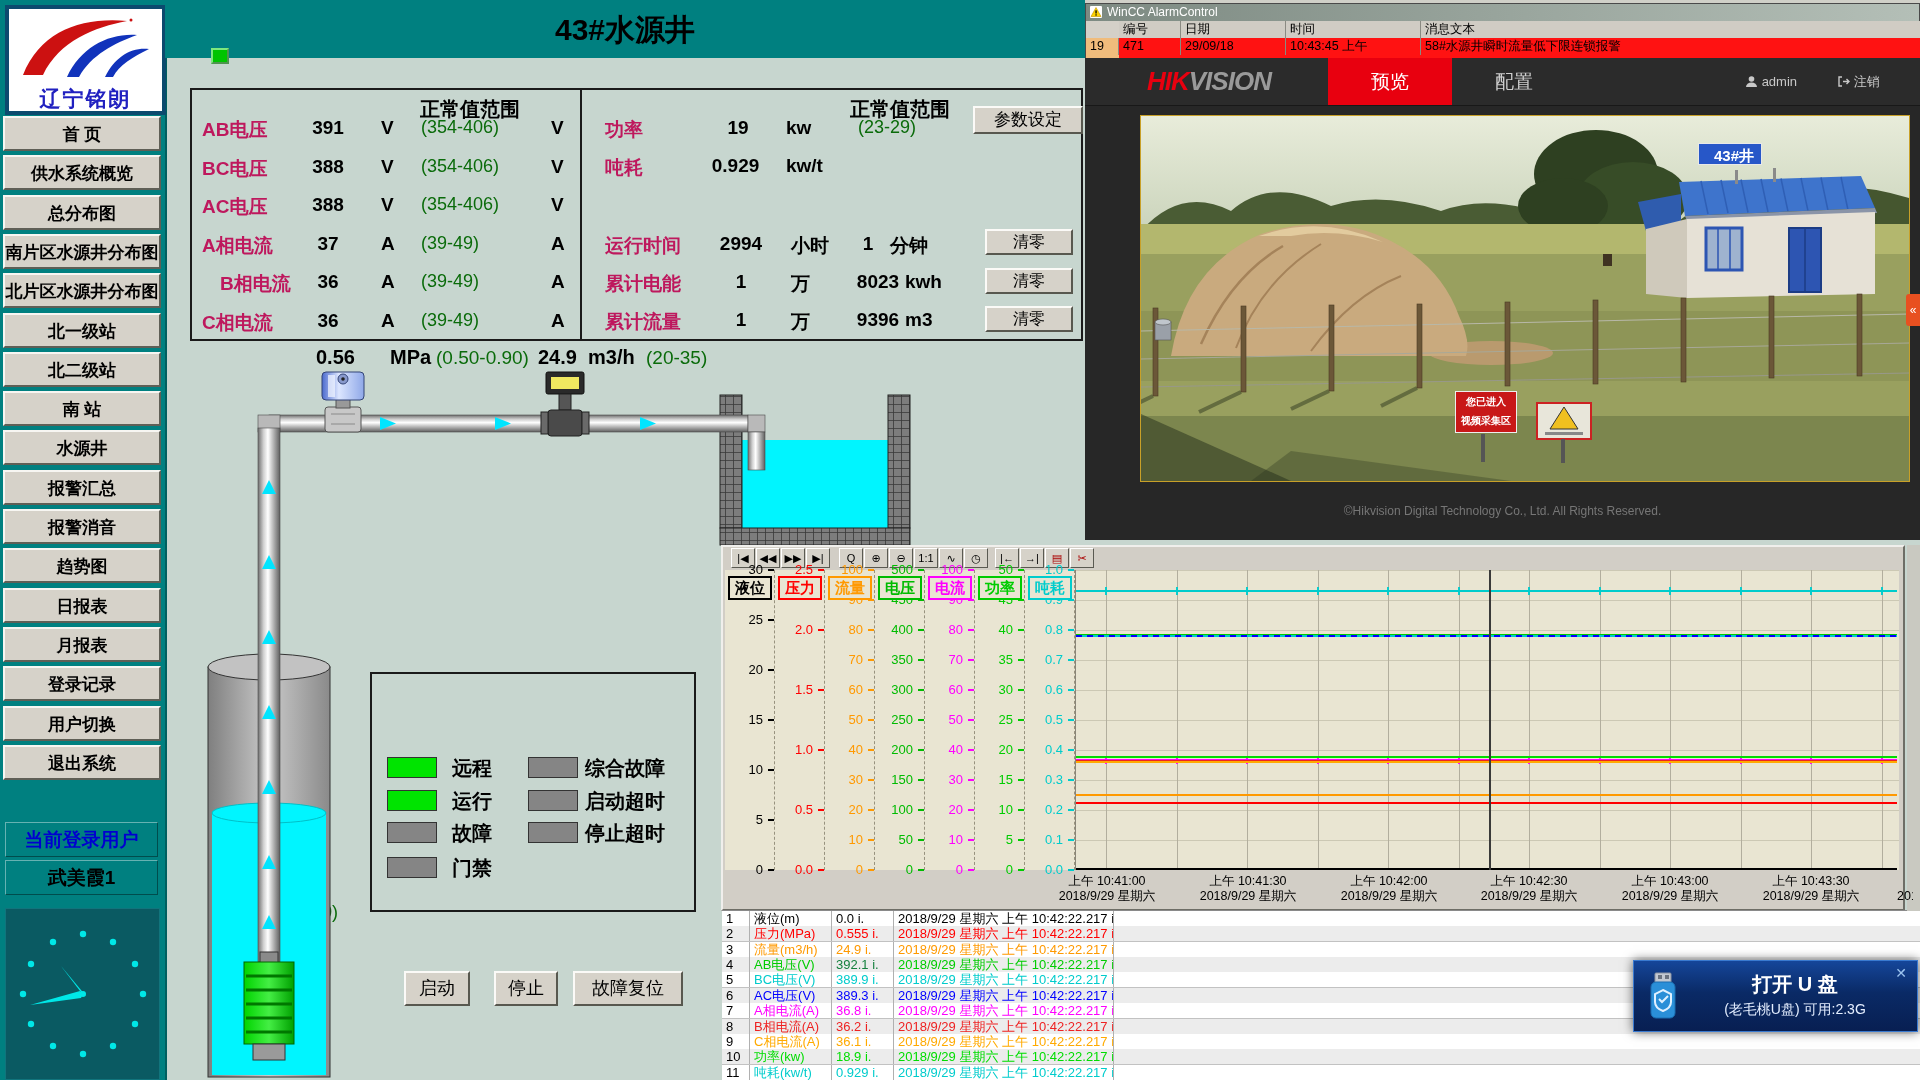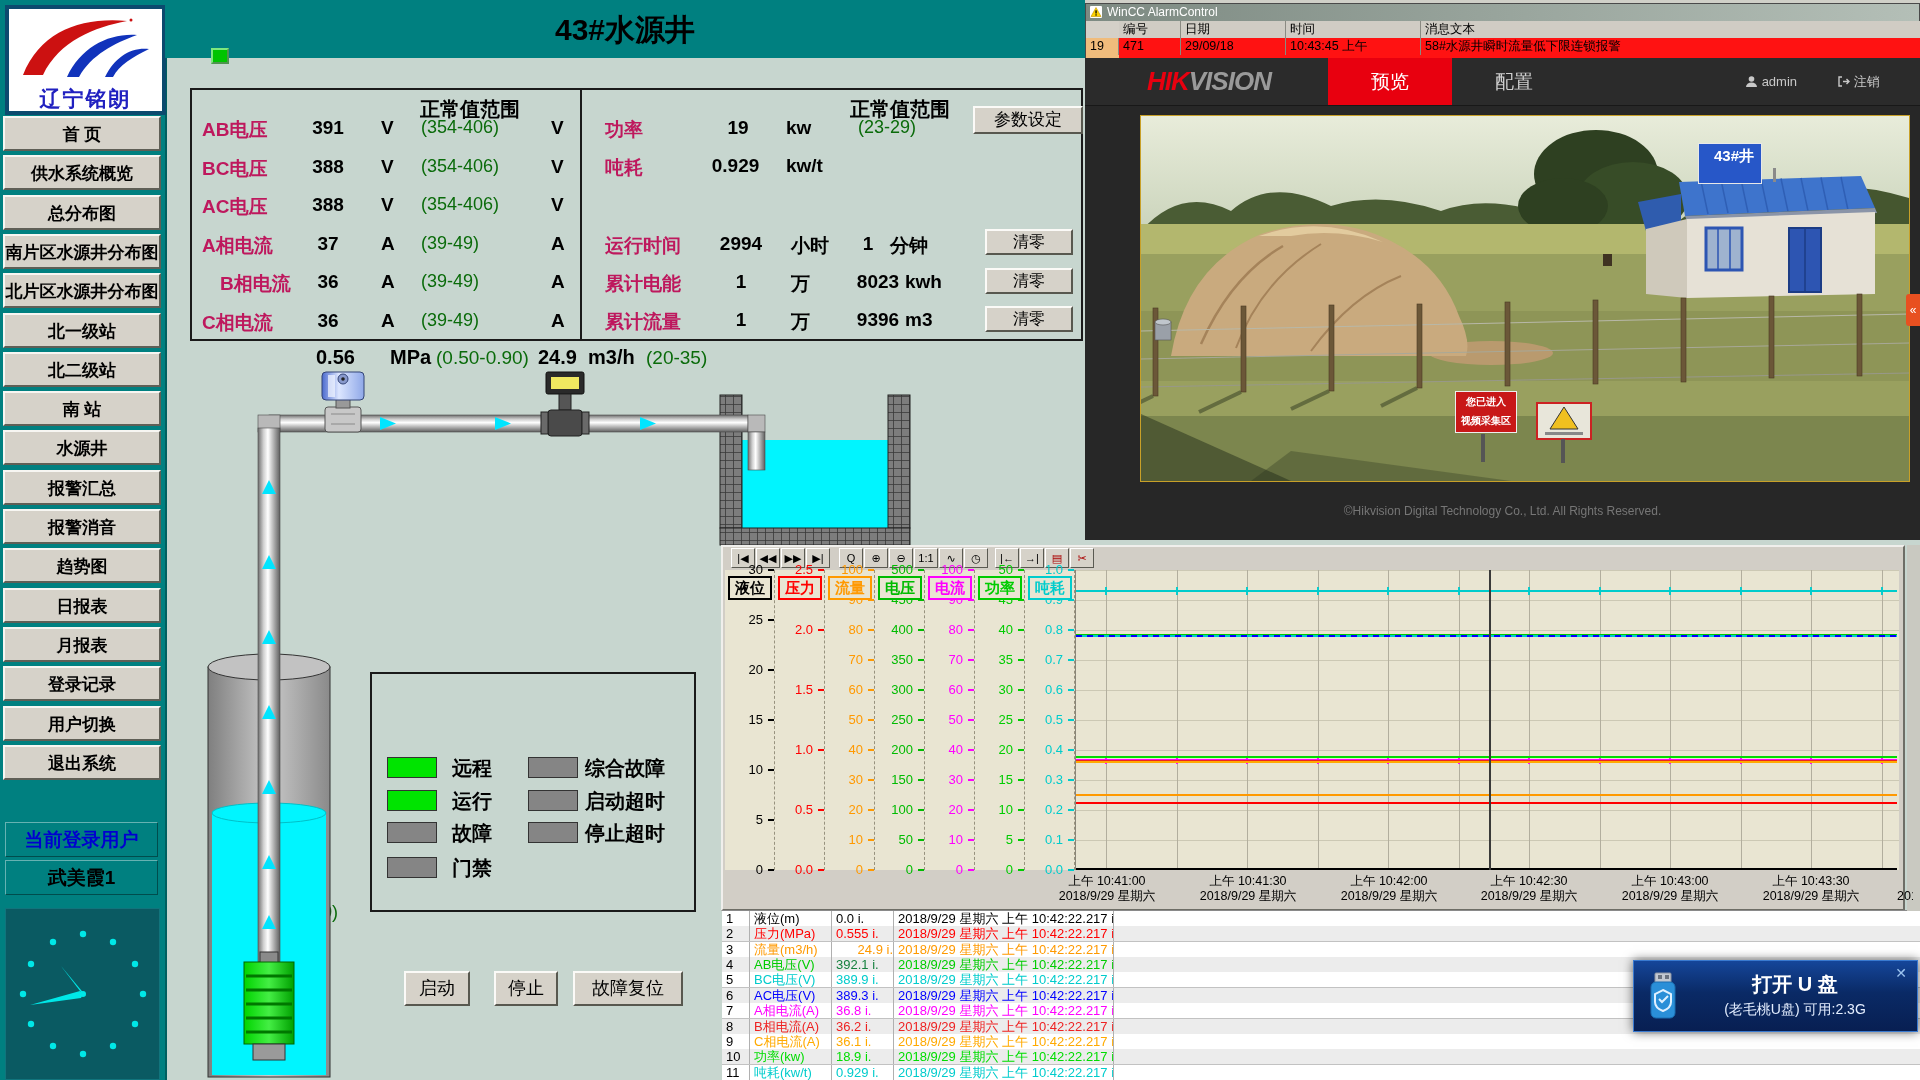--- a/index.html
+++ b/index.html
@@ -450,21 +450,21 @@
         <rect x="14" y="206" width="16" height="18" fill="#9aa0a8" stroke="#555" stroke-width=".6"></rect>
         <ellipse cx="22" cy="206" rx="8" ry="3" fill="#c0c6cc" stroke="#555" stroke-width=".6"></ellipse>
 
         <polygon points="0,298 150,365 0,365" fill="rgba(35,45,25,0.5)"></polygon>
         <polygon points="150,335 370,365 110,365" fill="rgba(35,45,25,0.3)"></polygon>
         <path d="M12,280 L-30,300 M100,276 L58,296 M188,275 L150,293 M276,272 L240,290" stroke="rgba(35,45,25,.45)" stroke-width="4"></path>
       </svg>
     </div>
 
   </div>
-  <div class="abs" style="left:1698px;top:143px;width:64px;height:41px;background:#2757c8;border:1px solid #e8e8e8;color:#fff;font-weight:bold;font-size:15px;text-align:center;line-height:24px;box-sizing:border-box;padding-left:8px;">43#井</div>
+  <div class="abs" style="left:1698px;top:143px;width:64px;height:22px;background:#2757c8;border:1px solid #e8e8e8;color:#fff;font-weight:bold;font-size:15px;text-align:center;line-height:24px;box-sizing:border-box;padding-left:8px;">43#井</div>
   <div class="abs" style="left:1455px;top:391px;width:62px;height:42px;background:#c81818;border:1px solid #eee;box-sizing:border-box;text-align:center;color:#fff;font-size:10px;font-weight:bold;line-height:1.9;">
     <div>您已进入</div>
     <div>视频采集区</div>
   </div>
   <div id="hikicons">
       <div class="hikicon" style="left: 1147px; top: 541px;">▦▾</div>
       <div class="hikicon" style="left: 1187px; top: 541px;">◔▾</div>
       <div class="hikicon" style="left: 1227px; top: 541px;">▣▾</div>
       <div class="hikicon" style="left: 1761px; top: 541px;">■</div>
       <div class="hikicon" style="left: 1791px; top: 541px;">◉</div>
@@ -684,21 +684,21 @@
       <div class="trow" style="top: 926px; background: rgb(236, 236, 236); left: 722px;">
         <div class="tcell" style="left: 0px; width: 28px; color: rgb(0, 0, 0);">2</div>
         <div class="tcell" style="left: 28px; width: 82px; color: rgb(255, 0, 0);">压力(MPa)</div>
         <div class="tcell" style="left: 110px; width: 62px; color: rgb(255, 0, 0);">0.555 i.</div>
         <div class="tcell" style="left: 172px; width: 220px; color: rgb(255, 0, 0);">2018/9/29 星期六 上午 10:42:22.217 i.</div>
         <div class="tcell" style="left: 392px; width: 806px; color: rgb(255, 0, 0); border-right: none;"></div>
       </div>
       <div class="trow" style="top: 942px; background: rgb(255, 255, 255); left: 722px;">
         <div class="tcell" style="left: 0px; width: 28px; color: rgb(0, 0, 0);">3</div>
         <div class="tcell" style="left: 28px; width: 82px; color: rgb(255, 153, 0);">流量(m3/h)</div>
-        <div class="tcell" style="left: 110px; width: 62px; color: rgb(255, 153, 0); text-align: right;">24.9 i.</div>
+        <div class="tcell" style="left: 110px; width: 62px; color: rgb(255, 153, 0);">24.9 i.</div>
         <div class="tcell" style="left: 172px; width: 220px; color: rgb(255, 153, 0);">2018/9/29 星期六 上午 10:42:22.217 i.</div>
         <div class="tcell" style="left: 392px; width: 806px; color: rgb(255, 153, 0); border-right: none;"></div>
       </div>
       <div class="trow" style="top: 957px; background: rgb(236, 236, 236); left: 722px;">
         <div class="tcell" style="left: 0px; width: 28px; color: rgb(0, 0, 0);">4</div>
         <div class="tcell" style="left: 28px; width: 82px; color: rgb(0, 204, 0);">AB电压(V)</div>
         <div class="tcell" style="left: 110px; width: 62px; color: #15803d;">392.1 i.</div>
         <div class="tcell" style="left: 172px; width: 220px; color: rgb(0, 204, 0);">2018/9/29 星期六 上午 10:42:22.217 i.</div>
         <div class="tcell" style="left: 392px; width: 806px; color: rgb(0, 204, 0); border-right: none;"></div>
       </div>

